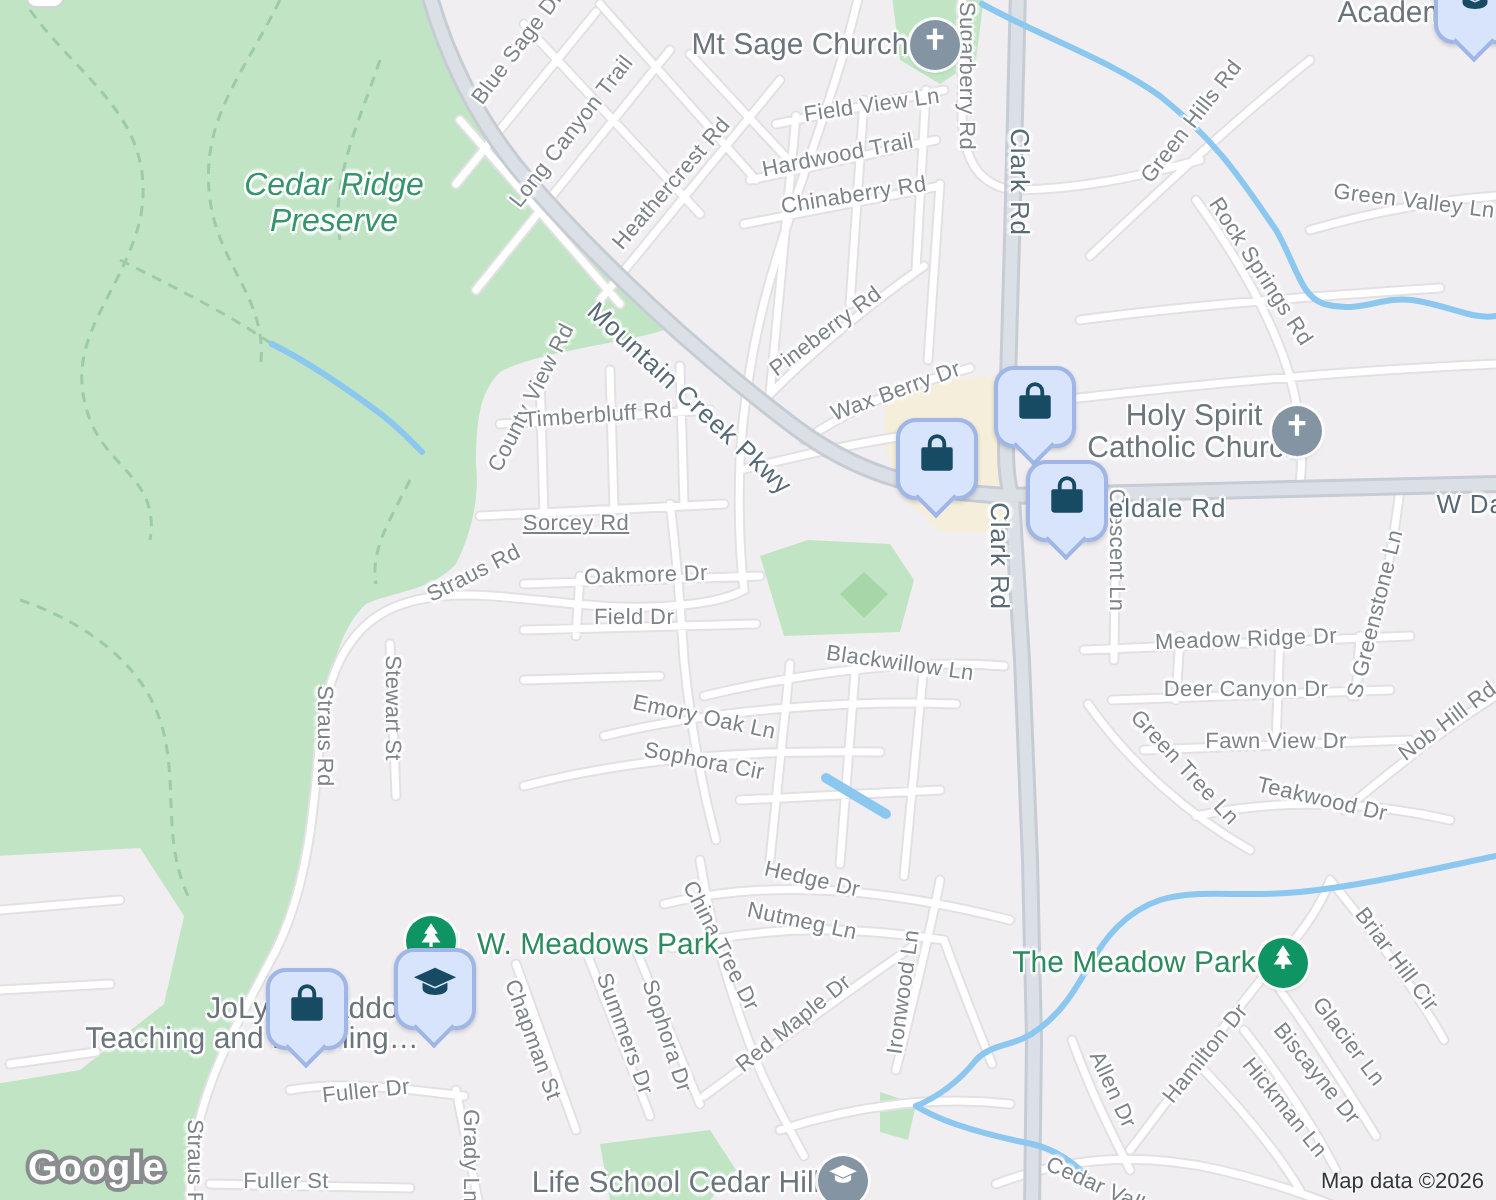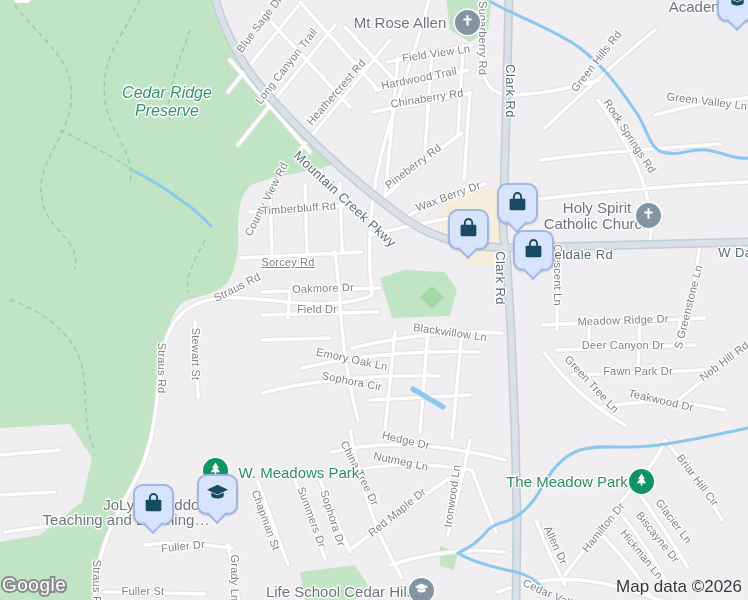--- a/index.html
+++ b/index.html
@@ -46,30 +46,30 @@
   .pin-gray{background:#8494a3;}
   .pin-gray .tail{background:#8494a3;}
   .pin-green{background:#0f9463;}
   .pin-green .tail{background:#0f9463;}
   .pin-remnant{
     position:absolute;width:19px;height:19px;border-radius:5px;
     background:#fff;border:1px solid #d4d4d8;box-sizing:border-box;
   }
   
   #google-logo{
-    position:absolute;left:2px;top:574px;font-size:19px;font-weight:400;
+    position:absolute;left:14px;top:574px;font-size:19px;font-weight:700;
     letter-spacing:.5px;color:#8a8d90;-webkit-text-stroke:4px #8a8d90;
     cursor:pointer;line-height:22px;
   }
   #google-logo::after{
     content:attr(data-text);position:absolute;left:0;top:0;
     -webkit-text-stroke:0;color:#fff;
   }
   #map-attribution{
-    position:absolute;right:6px;bottom:3px;font-size:17px;color:#33373b;
+    position:absolute;right:6px;bottom:3px;font-size:11px;color:#33373b;
     text-shadow:0 0 2px #fff,0 0 2px #fff;
   }
 </style>
 </head>
 <body>
 
 <div id="map-viewport">
 
   <svg id="map-canvas" width="748" height="600" viewBox="0 0 748 600">
 
@@ -131,21 +131,21 @@
       <div class="lbl street" style="left: 237px; top: 287px; transform: translate(-50%, -50%) rotate(-27deg);">Straus Rd</div>
       <div class="lbl street" style="left: 323px; top: 288px; transform: translate(-50%, -50%) rotate(-2deg);">Oakmore Dr</div>
       <div class="lbl street" style="left: 317px; top: 309px; transform: translate(-50%, -50%) rotate(0deg);">Field Dr</div>
       <div class="lbl street" style="left: 558px; top: 275px; transform: translate(-50%, -50%) rotate(90deg);">Crescent Ln</div>
       <div class="lbl street" style="left: 450px; top: 332px; transform: translate(-50%, -50%) rotate(8deg);">Blackwillow Ln</div>
       <div class="lbl street" style="left: 623px; top: 320px; transform: translate(-50%, -50%) rotate(-2deg);">Meadow Ridge Dr</div>
       <div class="lbl street" style="left: 623px; top: 345px; transform: translate(-50%, -50%) rotate(0deg);">Deer Canyon Dr</div>
       <div class="lbl street" style="left: 688px; top: 307px; transform: translate(-50%, -50%) rotate(-76deg);">S Greenstone Ln</div>
       <div class="lbl street" style="left: 162px; top: 368px; transform: translate(-50%, -50%) rotate(90deg);">Straus Rd</div>
       <div class="lbl street" style="left: 196px; top: 354px; transform: translate(-50%, -50%) rotate(90deg);">Stewart St</div>
-      <div class="lbl street" style="left: 638px; top: 371px; transform: translate(-50%, -50%) rotate(0deg);">Fawn Park Dr</div>
+      <div class="lbl street" style="left: 638px; top: 371px; transform: translate(-50%, -50%) rotate(0deg);">Fawn View Dr</div>
       <div class="lbl street" style="left: 352px; top: 359px; transform: translate(-50%, -50%) rotate(12deg);">Emory Oak Ln</div>
       <div class="lbl street" style="left: 592px; top: 384px; transform: translate(-50%, -50%) rotate(47deg);">Green Tree Ln</div>
       <div class="lbl street" style="left: 352px; top: 381px; transform: translate(-50%, -50%) rotate(11deg);">Sophora Cir</div>
       <div class="lbl street" style="left: 661px; top: 400px; transform: translate(-50%, -50%) rotate(13deg);">Teakwood Dr</div>
       <div class="lbl street" style="left: 724px; top: 361px; transform: translate(-50%, -50%) rotate(-37deg);">Nob Hill Rd</div>
       <div class="lbl street" style="left: 406px; top: 440px; transform: translate(-50%, -50%) rotate(13deg);">Hedge Dr</div>
       <div class="lbl street" style="left: 401px; top: 461px; transform: translate(-50%, -50%) rotate(12deg);">Nutmeg Ln</div>
       <div class="lbl street" style="left: 360px; top: 473px; transform: translate(-50%, -50%) rotate(63deg);">China Tree Dr</div>
       <div class="lbl street" style="left: 452px; top: 496px; transform: translate(-50%, -50%) rotate(-82deg);">Ironwood Ln</div>
       <div class="lbl street" style="left: 397px; top: 512px; transform: translate(-50%, -50%) rotate(-39deg);">Red Maple Dr</div>
@@ -161,21 +161,21 @@
       <div class="lbl street" style="left: 183px; top: 546px; transform: translate(-50%, -50%) rotate(-6deg);">Fuller Dr</div>
       <div class="lbl street" style="left: 235px; top: 578px; transform: translate(-50%, -50%) rotate(90deg);">Grady Ln</div>
       <div class="lbl street" style="left: 143px; top: 591px; transform: translate(-50%, -50%) rotate(0deg);">Fuller St</div>
       <div class="lbl street" style="left: 97px; top: 585px; transform: translate(-50%, -50%) rotate(90deg);">Straus Rd</div>
       <div class="lbl street" style="left: 553px; top: 595px; transform: translate(-50%, -50%) rotate(24deg);">Cedar Valley</div>
       <div class="lbl major" style="left: 510px; top: 91px; transform: translate(-50%, -50%) rotate(90deg);">Clark Rd</div>
       <div class="lbl major" style="left: 345px; top: 199px; transform: translate(-50%, -50%) rotate(43deg);">Mountain Creek Pkwy</div>
       <div class="lbl major" style="left: 500px; top: 278px; transform: translate(-50%, -50%) rotate(90deg);">Clark Rd</div>
       <div class="lbl major" style="left: 578px; top: 254px; transform: translate(-50%, -50%) rotate(0deg);">Fieldale Rd</div>
       <div class="lbl major" style="left: 770px; top: 252px; transform: translate(-50%, -50%) rotate(0deg);">W Danieldale Rd</div>
-      <div class="lbl poi" style="left: 400px; top: 23px; transform: translate(-50%, -50%) rotate(0deg);">Mt Rose Allen</div>
+      <div class="lbl poi" style="left: 400px; top: 23px; transform: translate(-50%, -50%) rotate(0deg);">Mt Sage Church</div>
       <div class="lbl poi" style="left: 597px; top: 216px; transform: translate(-50%, -50%) rotate(0deg);">Holy Spirit
 Catholic Church</div>
       <div class="lbl poi" style="left: 700px; top: 7px; transform: translate(-50%, -50%) rotate(0deg);">Academy</div>
       <div class="lbl poi" style="left: 155px; top: 505px; transform: translate(-50%, -50%) rotate(0deg);">JoLynn Haddox</div>
       <div class="lbl poi" style="left: 126px; top: 520px; transform: translate(-50%, -50%) rotate(0deg);">Teaching and Learning…</div>
       <div class="lbl poi" style="left: 338px; top: 592px; transform: translate(-50%, -50%) rotate(0deg);">Life School Cedar Hill</div>
       <div class="lbl preserve" style="left: 167px; top: 102px; transform: translate(-50%, -50%) rotate(0deg); font-style: italic;">Cedar Ridge
 Preserve</div>
       <div class="lbl park" style="left: 291px; top: 473px; transform: translate(-50%, -50%) rotate(0deg);">J. W. Meadows Park</div>
       <div class="lbl park" style="left: 567px; top: 482px; transform: translate(-50%, -50%) rotate(0deg);">The Meadow Park</div>

